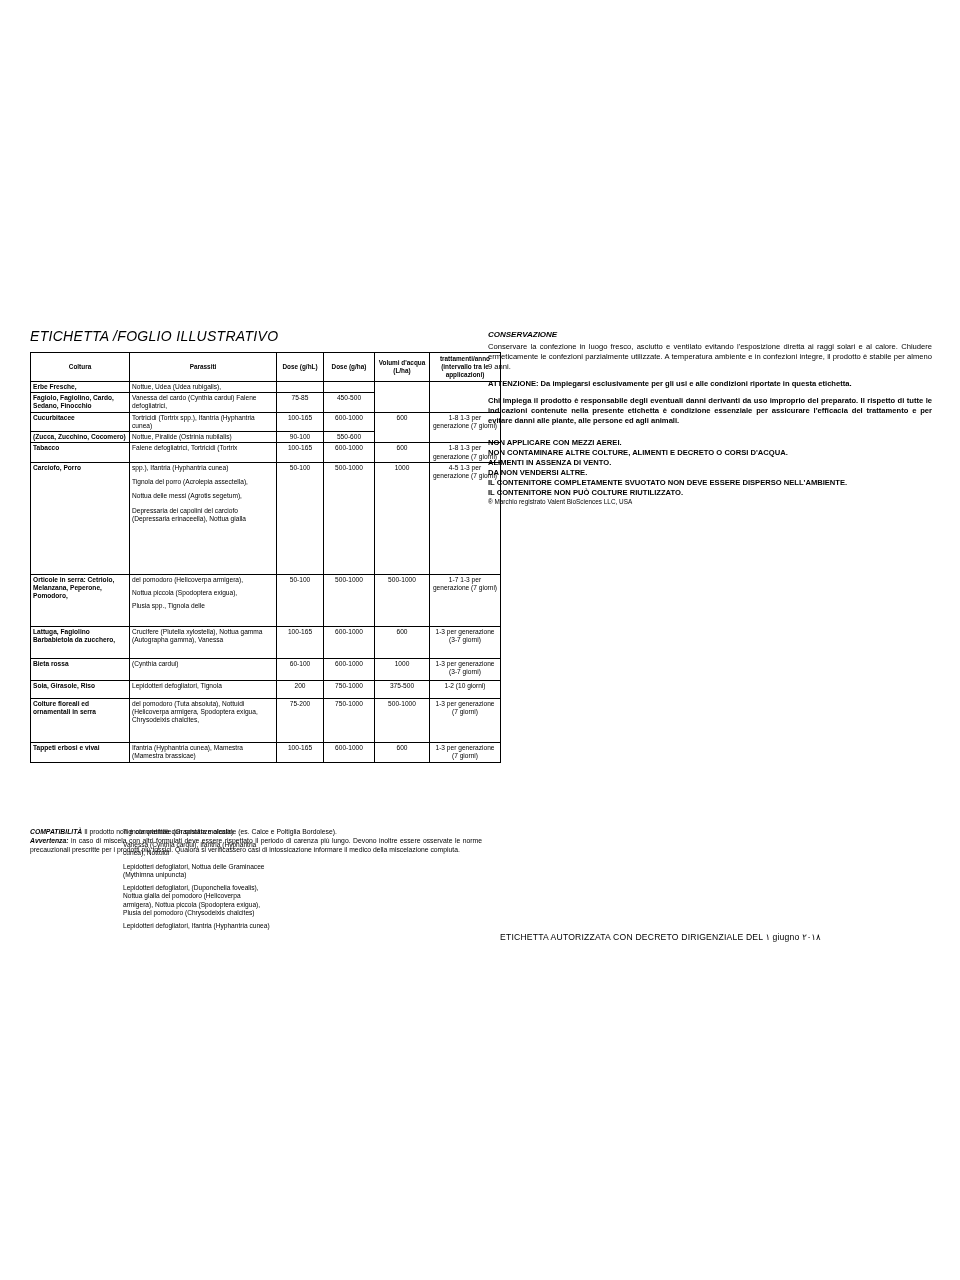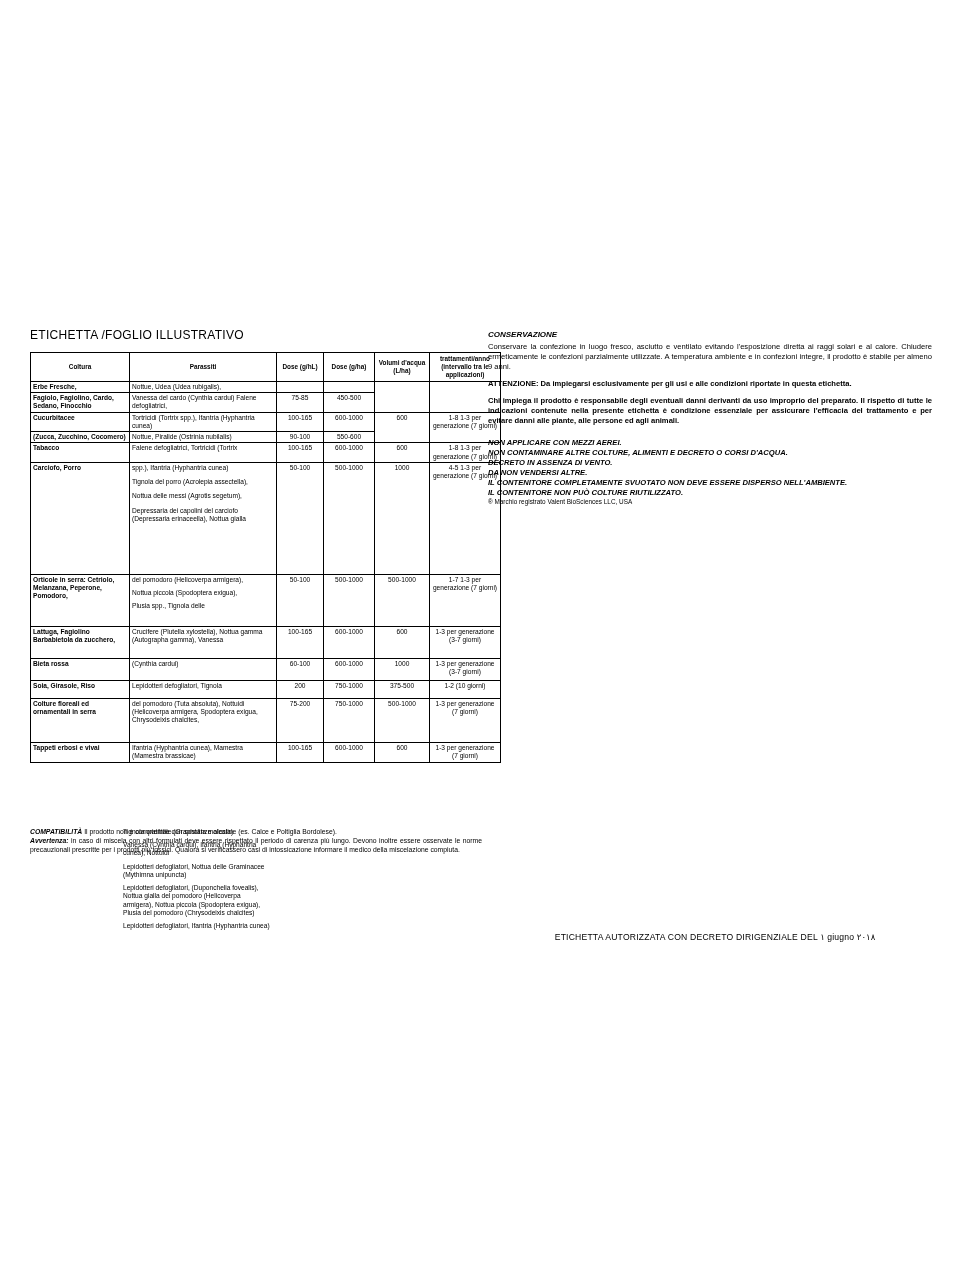--- a/index.html
+++ b/index.html
@@ -18,22 +18,23 @@
   .page {
     position: absolute;
     left: 0; top: 0;
     width: 960px;
     height: 1280px;
   }
   .doc-header {
     position: absolute;
     left: 30px;
     top: 328px;
-    font-size: 12px;
+    font-size: 14px;
     letter-spacing: 0.3px;
+    font-style: italic;
   }
 
   
   .table-wrap {
     position: absolute;
     left: 30px;
     top: 352px;
     width: 452px;
   }
   table.main {
@@ -101,33 +102,32 @@
     margin-bottom: 1px;
   }
   .right-col p {
     margin: 0 0 7px 0;
     text-align: justify;
   }
   .right-col p.tight { margin-bottom: 12px; }
   .bold-italic { font-weight: bold; }
   .bold-italic-line {
     font-weight: bold;
-    font-style: italic;
     display: block;
   }
   .tiny { font-size: 6.4px; }
 
   .auth-line {
     position: absolute;
     left: 500px;
     top: 932px;
     width: 430px;
     font-size: 8.6px;
     letter-spacing: 0.2px;
-    text-align: center;
+    text-align: left;
   }
 
   
   .overflow-text {
     position: absolute;
     left: 123px;
     top: 828px;
     width: 148px;
     font-size: 6.6px;
     line-height: 1.25;
@@ -279,21 +279,21 @@
   </div>
 
   <div class="right-col">
     <div class="h-ital">CONSERVAZIONE</div>
     <p>Conservare la confezione in luogo fresco, asciutto e ventilato evitando l'esposizione diretta ai raggi solari e al calore. Chiudere ermeticamente le confezioni parzialmente utilizzate. A temperatura ambiente e in confezioni integre, il prodotto è stabile per almeno 9 anni.</p>
     <p class="bold-italic">ATTENZIONE: Da impiegarsi esclusivamente per gli usi e alle condizioni riportate in questa etichetta.</p>
     <p class="bold-italic tight">Chi impiega il prodotto è responsabile degli eventuali danni derivanti da uso improprio del preparato. Il rispetto di tutte le indicazioni contenute nella presente etichetta è condizione essenziale per assicurare l'efficacia del trattamento e per evitare danni alle piante, alle persone ed agli animali.</p>
     <div>
       <span class="bold-italic-line">NON APPLICARE CON MEZZI AEREI.</span>
       <span class="bold-italic-line">NON CONTAMINARE ALTRE COLTURE, ALIMENTI E DECRETO O CORSI D'ACQUA.</span>
-      <span class="bold-italic-line">DECRETO IN ASSENZA DI VENTO.</span>
+      <span class="bold-italic-line">ALIMENTI IN ASSENZA DI VENTO.</span>
       <span class="bold-italic-line">DA NON VENDERSI ALTRE.</span>
       <span class="bold-italic-line">IL CONTENITORE COMPLETAMENTE SVUOTATO NON DEVE ESSERE DISPERSO NELL'AMBIENTE.</span>
       <span class="bold-italic-line">IL CONTENITORE NON PUÒ COLTURE RIUTILIZZATO.</span>
     </div>
     <div class="tiny">® Marchio registrato Valent BioSciences LLC, USA</div>
   </div>
 
   <div class="auth-line">ETICHETTA AUTORIZZATA CON DECRETO DIRIGENZIALE DEL ١ giugno ٢٠١٨</div>
 
 </div>

